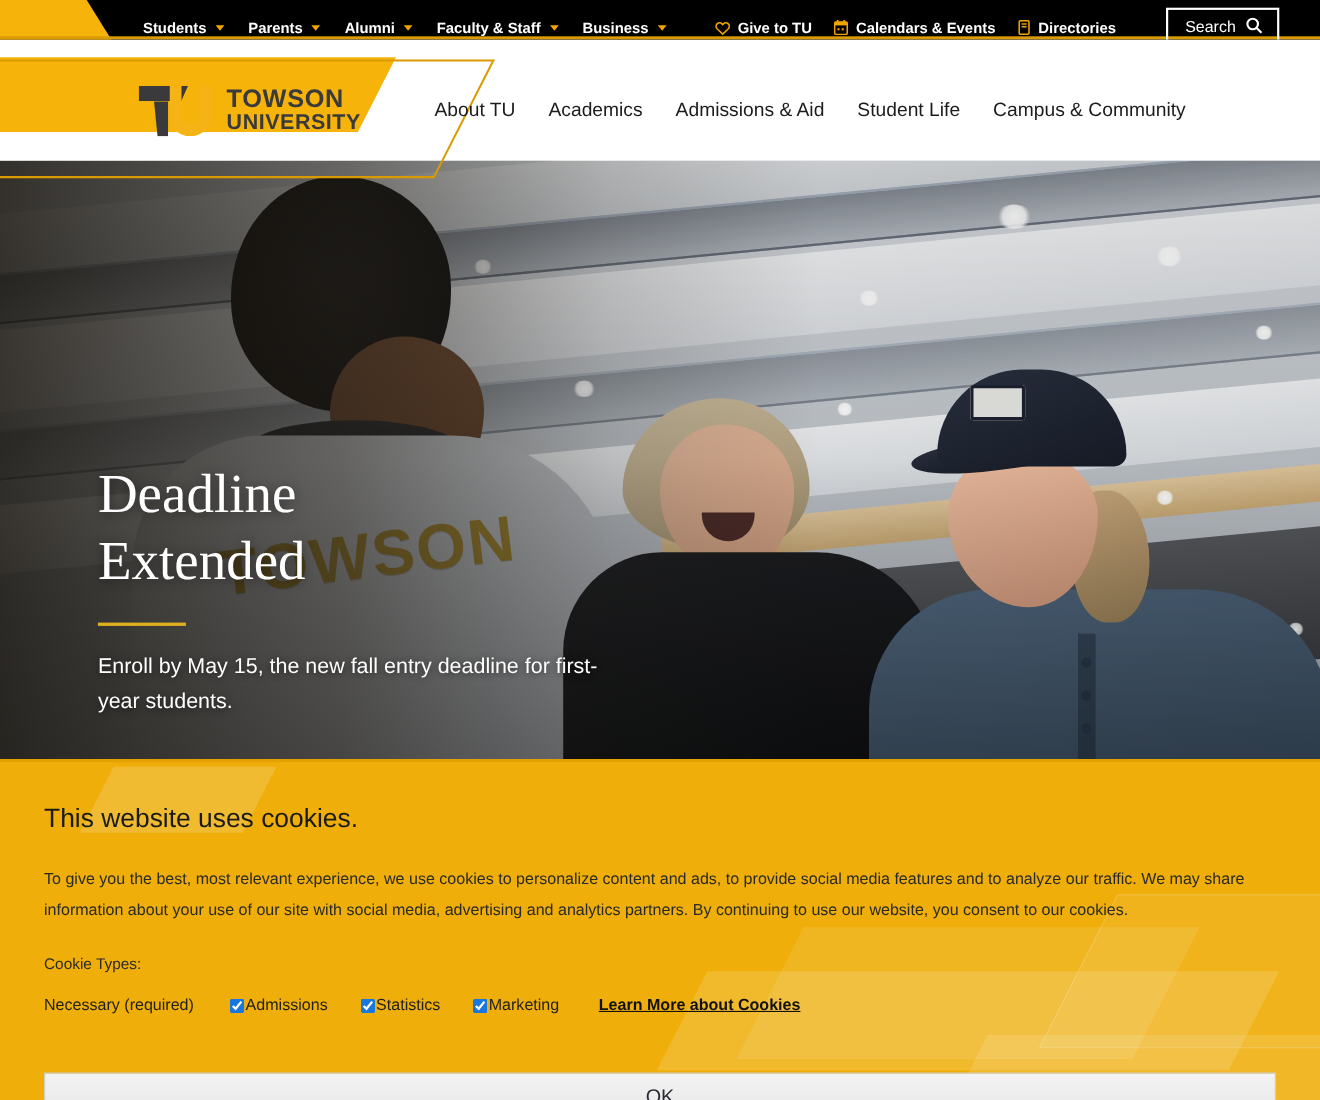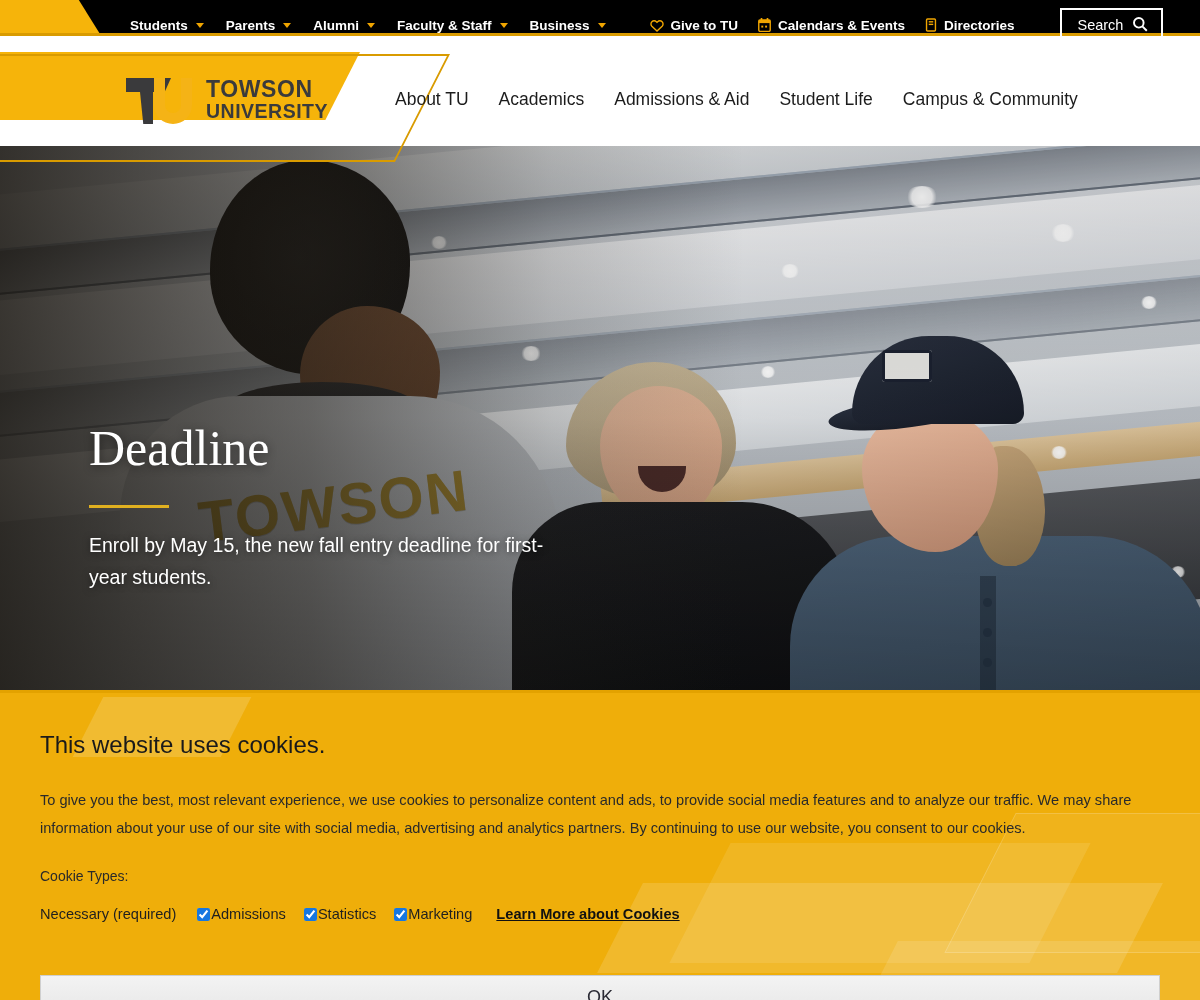--- a/index.html
+++ b/index.html
@@ -350,21 +350,21 @@
   }
   .cb-body {
     font-size: 14.6px; line-height: 1.92; color: #2a2a2a;
     max-width: 1122px;
   }
   .cb-types-label {
     font-size: 14px; color: #2a2a2a;
     margin-top: 26px; margin-bottom: 22px;
   }
   .cb-controls {
-    display: flex; align-items: center; gap: 4px;
+    display: flex; align-items: center; gap: 16px;
     font-size: 14.6px; color: #1f1f1f;
     flex-wrap: nowrap;
   }
   .cb-necessary { margin-right: 17px; white-space: nowrap; }
   .cb-check { display: inline-flex; align-items: center; margin-right: 14px; white-space: nowrap; }
   .cb-check input {
     width: 13px; height: 13px; margin: 0 1px 0 0;
     accent-color: #1677e0;
     cursor: pointer;
   }
@@ -530,20 +530,21 @@
       <div class="p3-placket"></div>
       <span class="btnm" style="top:452px;"></span>
       <span class="btnm" style="top:482px;"></span>
       <span class="btnm" style="top:512px;"></span>
     </div>
     <div class="hero-overlay"></div>
 
     <div class="hero-content">
       <h1 class="hero-title">
         <span>Deadline</span><br>
+        <span>Extended</span>
       </h1>
       <div class="hero-rule"></div>
       <p class="hero-sub">Enroll by May 15, the new fall entry deadline for first-year students.</p>
     </div>
   </section>
 
   <section class="cookie-banner">
     <span class="cb-shape a"></span>
     <span class="cb-shape b"></span>
     <span class="cb-shape c"></span>

